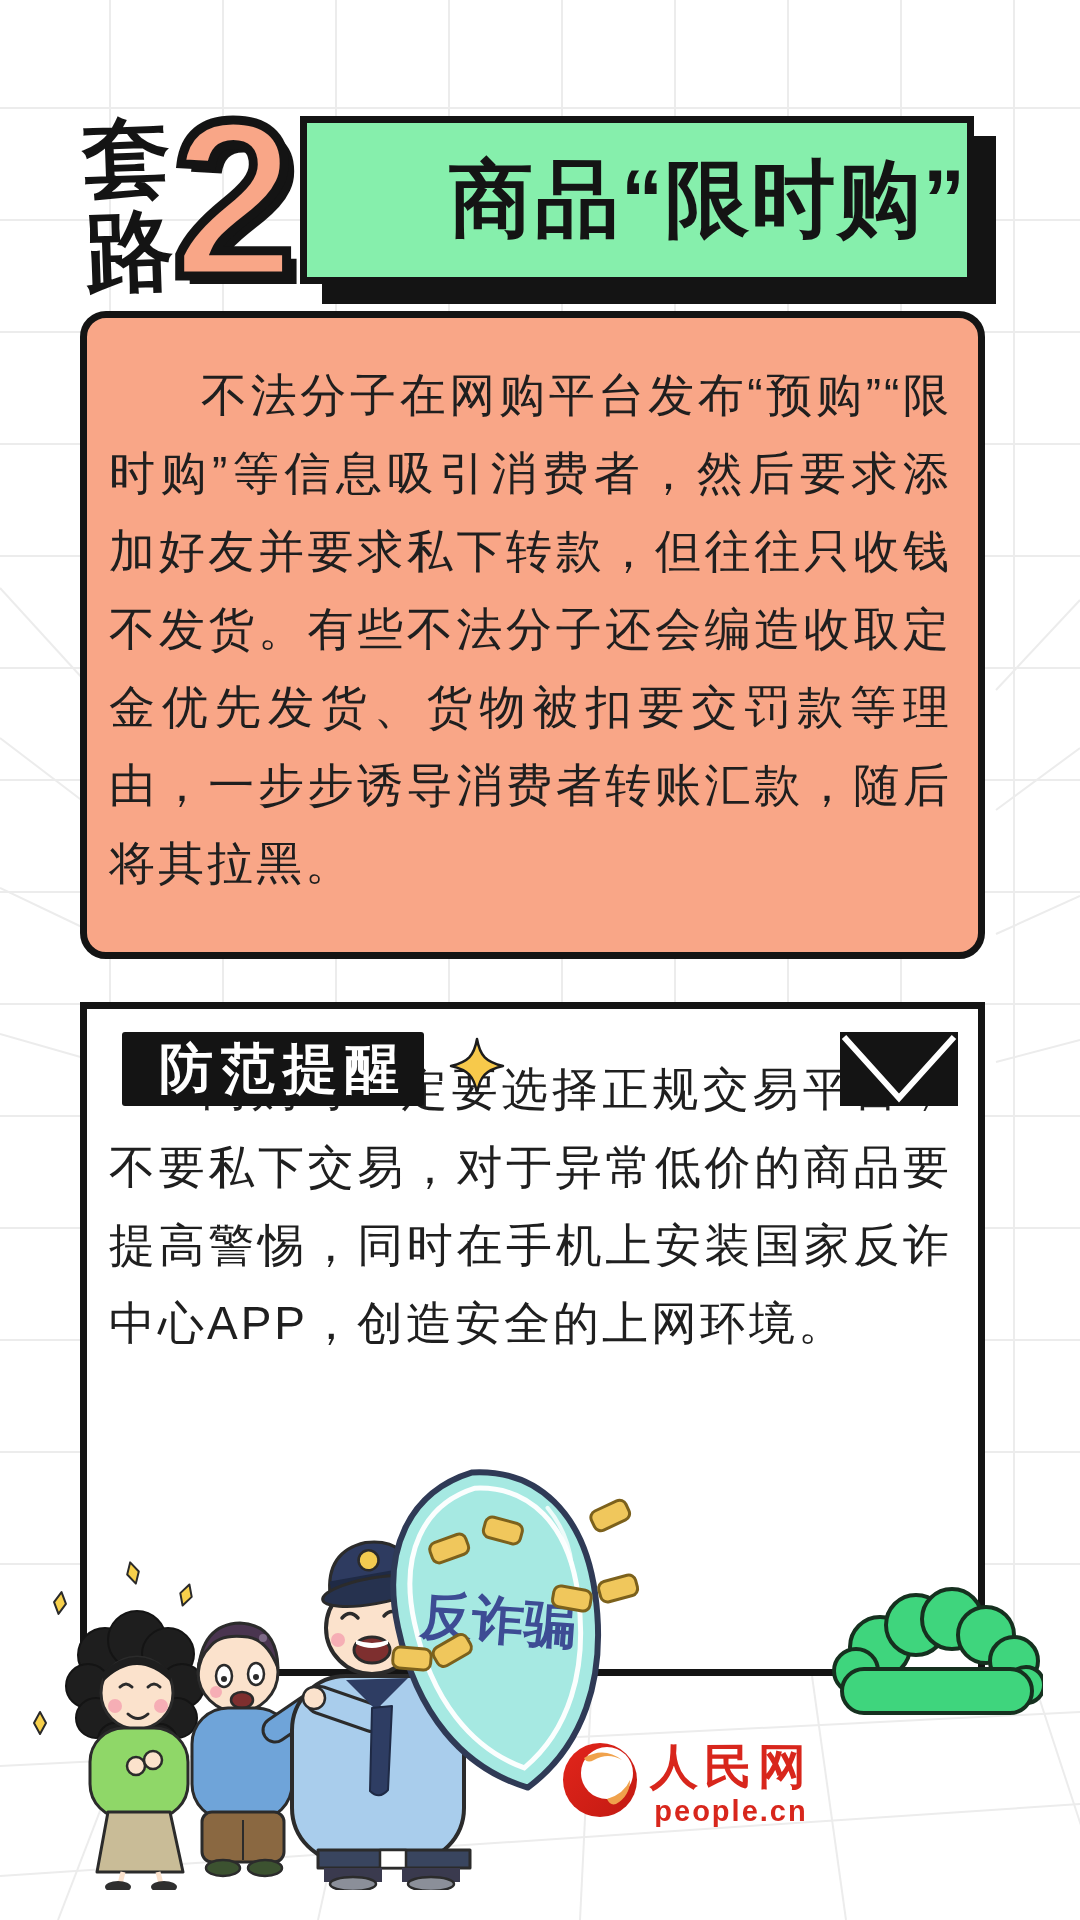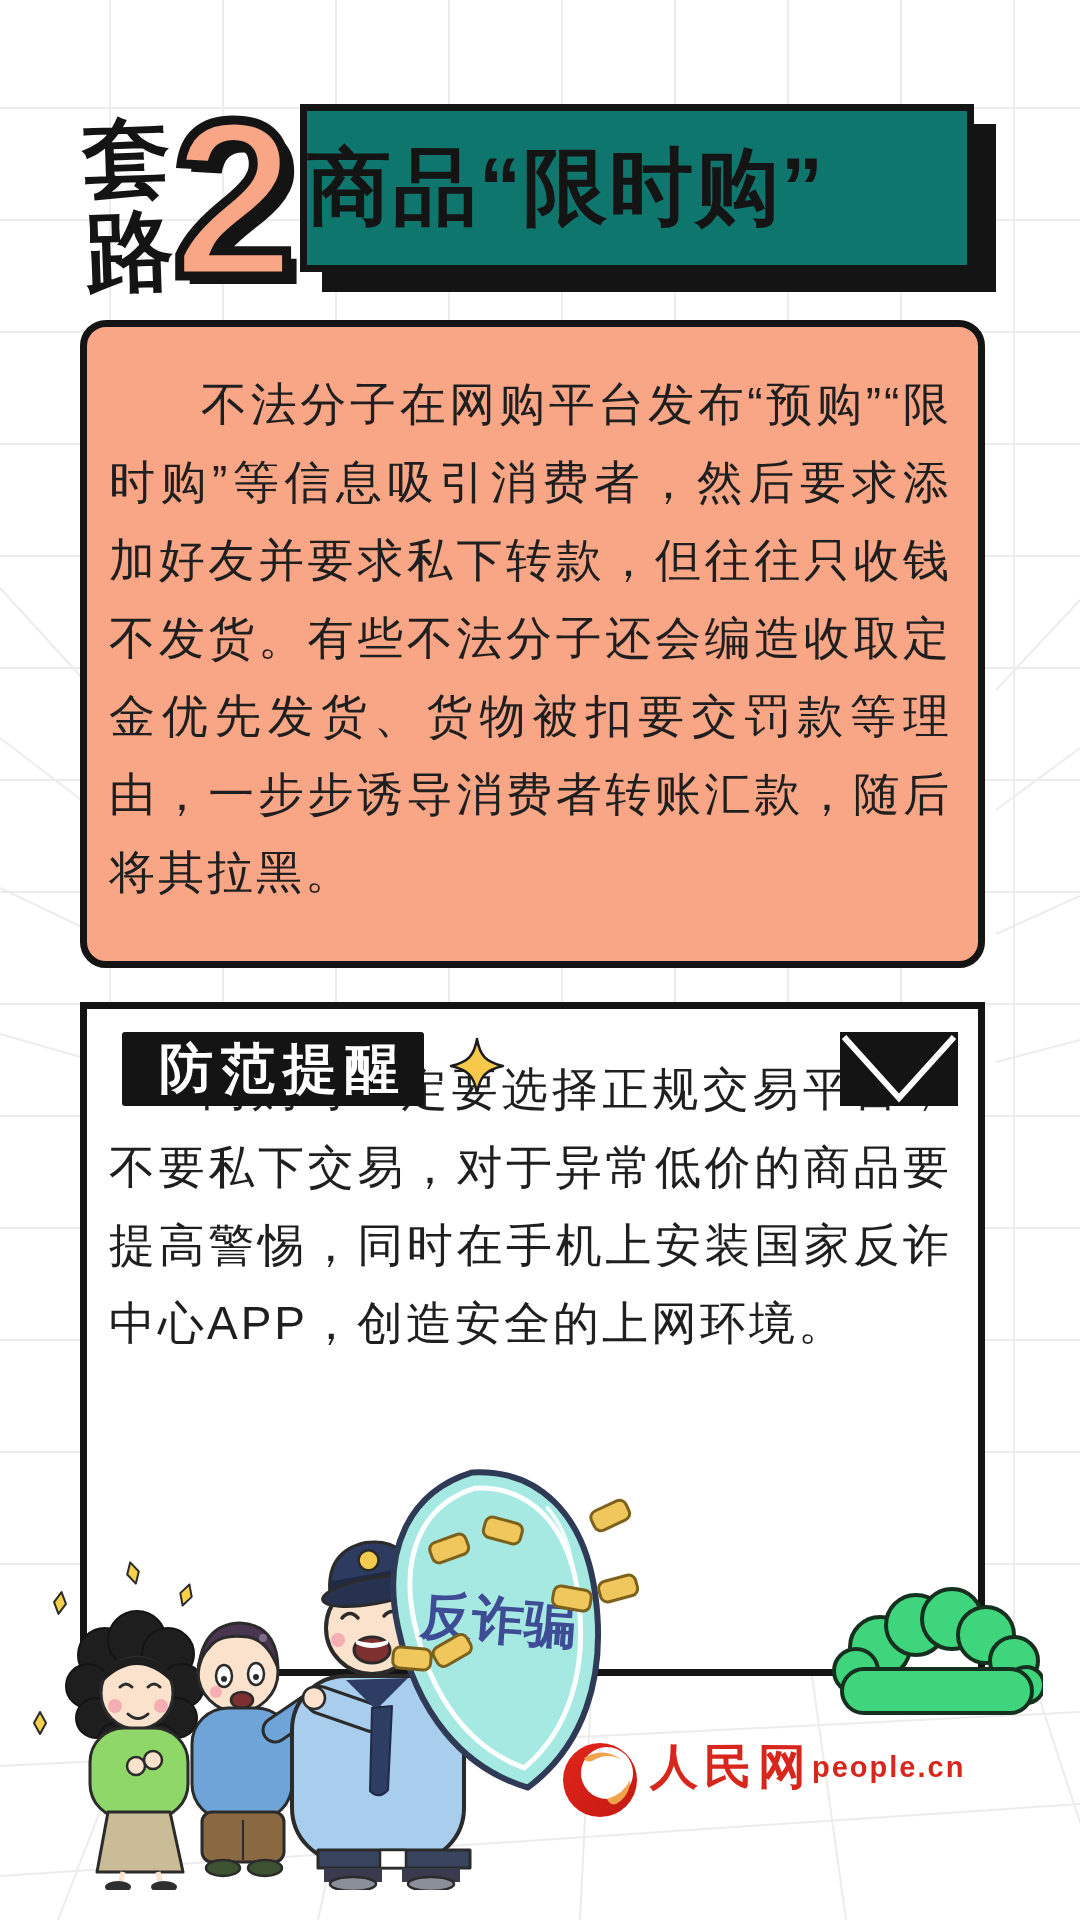--- a/index.html
+++ b/index.html
@@ -13,28 +13,28 @@
     position:absolute;left:84px;top:112px;width:92px;z-index:2;
     font-size:88px;line-height:93px;font-weight:900;color:#141414;
     word-break:break-all;letter-spacing:0;transform:rotate(-2deg);
   }
   .big-number{
     position:absolute;left:172px;top:88px;z-index:2;
     font-size:222px;line-height:1;font-weight:900;color:#F9A687;
     -webkit-text-stroke:9px #141414;text-shadow:10px 8px 0 #141414;
   }
   .title-box{
-    position:absolute;left:300px;top:104px;width:660px;height:154px;z-index:1;
-    background:#0f766e;border:7px solid #141414;box-shadow:22px 20px 0 #141414;
-    display:flex;align-items:center;justify-content:flex-start;
+    position:absolute;left:300px;top:116px;width:660px;height:154px;z-index:1;
+    background:#86efac;border:7px solid #141414;box-shadow:22px 20px 0 #141414;
+    display:flex;align-items:center;justify-content:flex-end;
   }
   .title-box span{font-size:84px;font-weight:900;color:#141414;letter-spacing:2px;white-space:nowrap;}
   
   .intro-box{
-    position:absolute;left:80px;top:320px;width:905px;height:648px;z-index:1;
+    position:absolute;left:80px;top:311px;width:905px;height:648px;z-index:1;
     background:#F9A687;border:7px solid #141414;border-radius:26px;box-sizing:border-box;
   }
   .intro-box p, .reminder-box p{
     margin:0;padding:0 26px 0 22px;
     font-size:46px;line-height:78px;letter-spacing:3px;
     text-indent:2em;text-align:justify;color:#1f1f1f;
   }
   .intro-box p{margin-top:38px;}
   
   .reminder-box{
@@ -46,21 +46,21 @@
     display:flex;align-items:center;justify-content:center;border-radius:3px;
   }
   .badge span{color:#ffffff;font-size:54px;font-weight:900;letter-spacing:8px;padding-left:8px;margin-left:12px;}
   .sparkle{position:absolute;left:362px;top:28px;}
   .envelope{position:absolute;left:753px;top:23px;}
   .reminder-box p{margin-top:41px;}
   
   .scene{position:absolute;left:20px;top:1460px;z-index:3;}
   .bush{position:absolute;left:828px;top:1585px;z-index:3;}
   .logo{position:absolute;left:560px;top:1738px;z-index:2;display:flex;align-items:flex-start;}
-  .logo-text{margin-left:10px;display:flex;flex-direction:row;align-items:center;}
+  .logo-text{margin-left:10px;display:flex;flex-direction:column;align-items:center;}
   .logo-cn{font-size:48px;font-weight:900;color:#D8261C;letter-spacing:6px;line-height:58px;}
   .logo-en{font-size:29px;font-weight:bold;color:#D8261C;letter-spacing:2px;line-height:30px;}
 </style>
 </head>
 <body>
 
 <div class="page">
 
   <svg class="bg" width="1080" height="1920" viewBox="0 0 1080 1920">
     <g stroke="#ECECEC" stroke-width="2">

